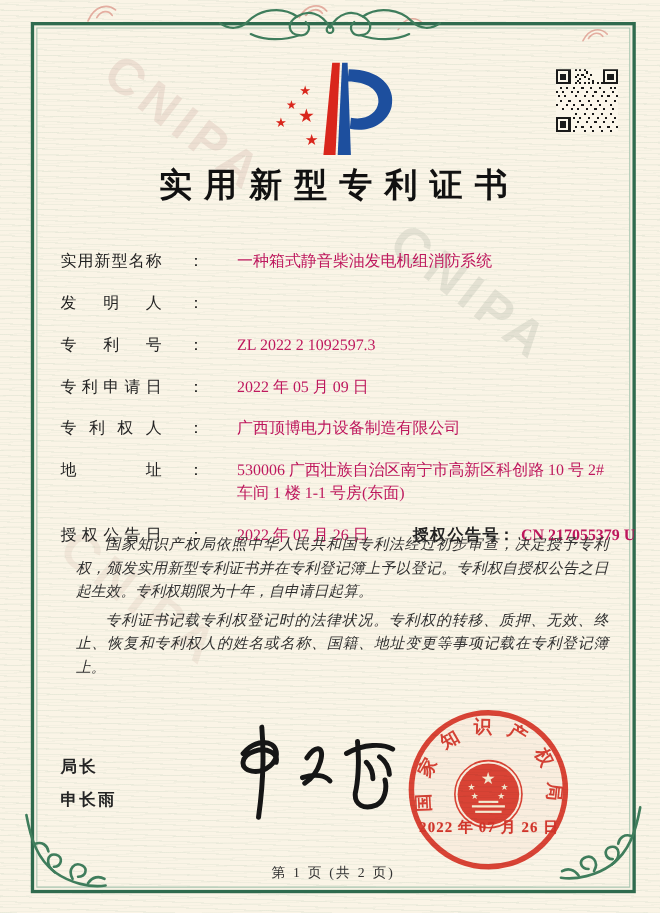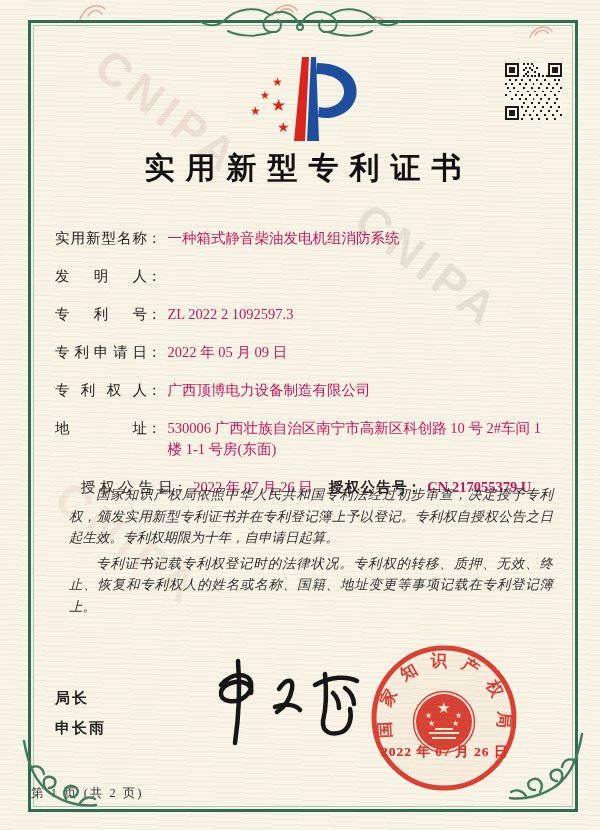--- a/index.html
+++ b/index.html
@@ -32,21 +32,21 @@
   .certno{
     position:absolute;left:44px;top:38px;font-size:14px;letter-spacing:3px;color:#3a3a3a;
   }
   .logo{position:absolute;left:213px;top:30px;}
   .qr{position:absolute;left:474px;top:40px;}
   .title{
     position:absolute;left:0;right:0;top:125px;text-align:center;
     font-size:30px;font-weight:bold;letter-spacing:11px;text-indent:11px;color:#111;
   }
   .fields{position:absolute;left:24px;right:18px;top:205px;font-size:14.5px;}
-  .frow{display:flex;align-items:flex-start;line-height:21px;margin-bottom:17px;}
+  .frow{display:flex;align-items:flex-start;line-height:21px;margin-bottom:17px;gap:24px;}
   .frow.dual{justify-content:center;}
   .flabel{
     flex:none;display:inline-block;width:92px;
     text-align:justify;text-align-last:justify;color:#222;
   }
   .flabel.small{width:78px;}
   .fcolon{flex:none;margin-right:6px;color:#222;}
   .fvalue{flex:1;color:#be185d;}
   .fvalue.fix{flex:none;}
   .pair2{display:flex;margin-left:16px;font-weight:bold;}
@@ -62,21 +62,21 @@
     font-weight:bold;font-size:15px;line-height:30px;color:#242424;letter-spacing:2px;
   }
   .sig{position:absolute;left:160px;top:632px;}
   .seal{position:absolute;left:338px;top:620px;width:150px;height:150px;opacity:.93;mix-blend-mode:multiply;}
   .sealdate{
     position:absolute;left:350px;top:720px;width:140px;
     color:#d0342a;font-weight:bold;font-size:13.5px;letter-spacing:1px;white-space:nowrap;
     text-shadow:0 0 1px rgba(208,52,42,.4);
   }
   .footer{
-    position:absolute;left:0;right:0;top:762px;text-align:left;
+    position:absolute;left:0;right:0;top:762px;text-align:center;
     font-size:12.5px;letter-spacing:2px;color:#333;
   }
   .orn{position:absolute;pointer-events:none;}
   .orn-top{left:196px;top:3px;}
   .orn-bl{left:16px;top:733px;}
   .orn-br{left:506px;top:726px;transform:scaleX(-1);}
 </style>
 </head>
 <body>
 

